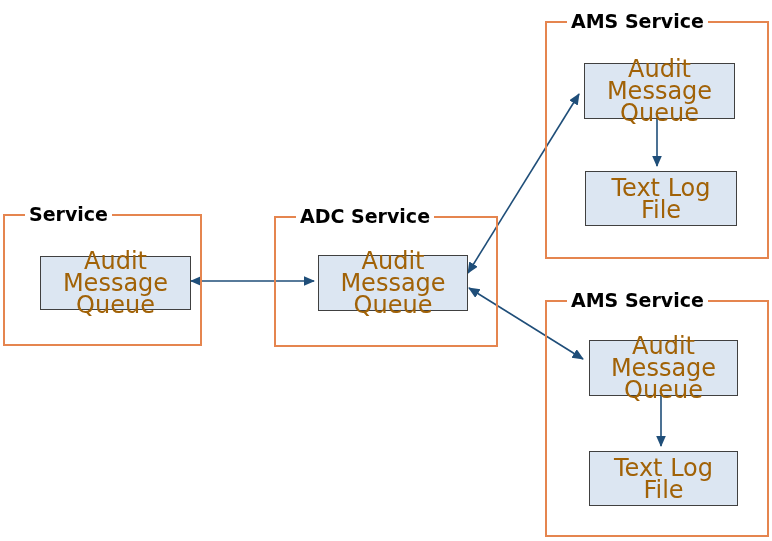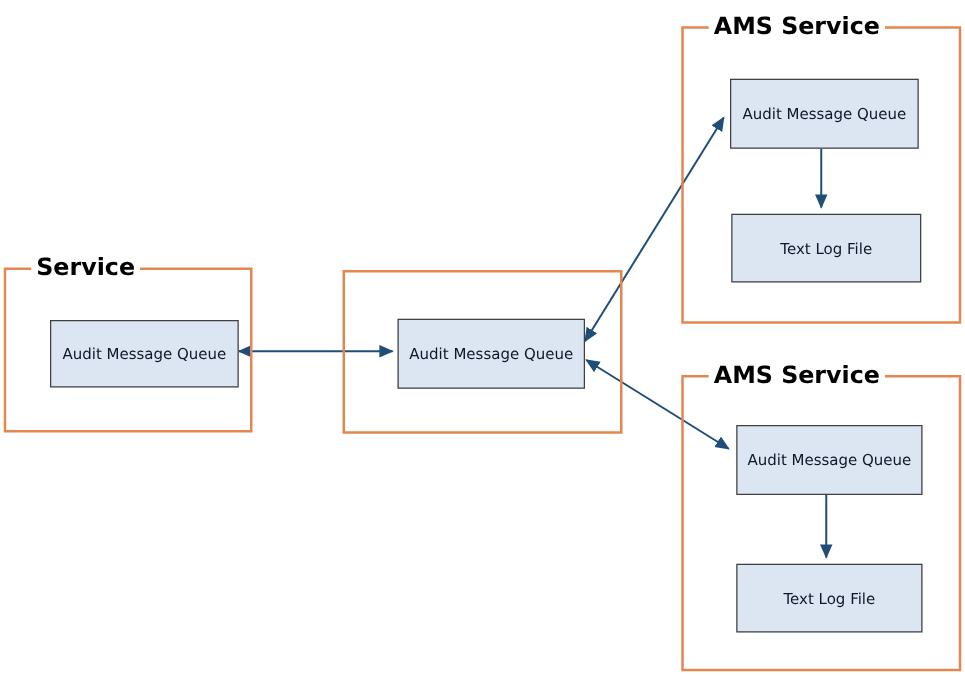--- a/index.html
+++ b/index.html
@@ -53,23 +53,23 @@
     background: var(--node-fill);
     border: 1.5px solid var(--node-border);
     display: flex;
     align-items: center;
     justify-content: center;
     text-align: center;
   }
   .node-label {
     display: inline-block;
     max-width: 136px;
-    font-size: 12px;
+    font-size: 24px;
     line-height: 22px;
-    color: #0f172a;
+    color: #a16207;
   }
 
   
   #g-service    { left: 3px;   top: 214px; width: 199px; height: 132px; }
   #g-adc        { left: 274px; top: 216px; width: 224px; height: 131px; }
   #g-ams1       { left: 545px; top: 21px;  width: 224px; height: 238px; }
   #g-ams2       { left: 545px; top: 300px; width: 224px; height: 237px; }
 
   
   #n-service-queue { left: 35px; top: 40px;  width: 151px; height: 54px; }
@@ -98,20 +98,21 @@
   </svg>
 
   <div class="group" id="g-service">
     <span class="group-title">Service</span>
     <div class="node" id="n-service-queue">
       <span class="node-label">Audit Message Queue</span>
     </div>
   </div>
 
   <div class="group" id="g-adc">
+    <span class="group-title">ADC Service</span>
     <div class="node" id="n-adc-queue">
       <span class="node-label">Audit Message Queue</span>
     </div>
   </div>
 
   <div class="group" id="g-ams1">
     <span class="group-title">AMS Service</span>
     <div class="node" id="n-ams1-queue">
       <span class="node-label">Audit Message Queue</span>
     </div>

